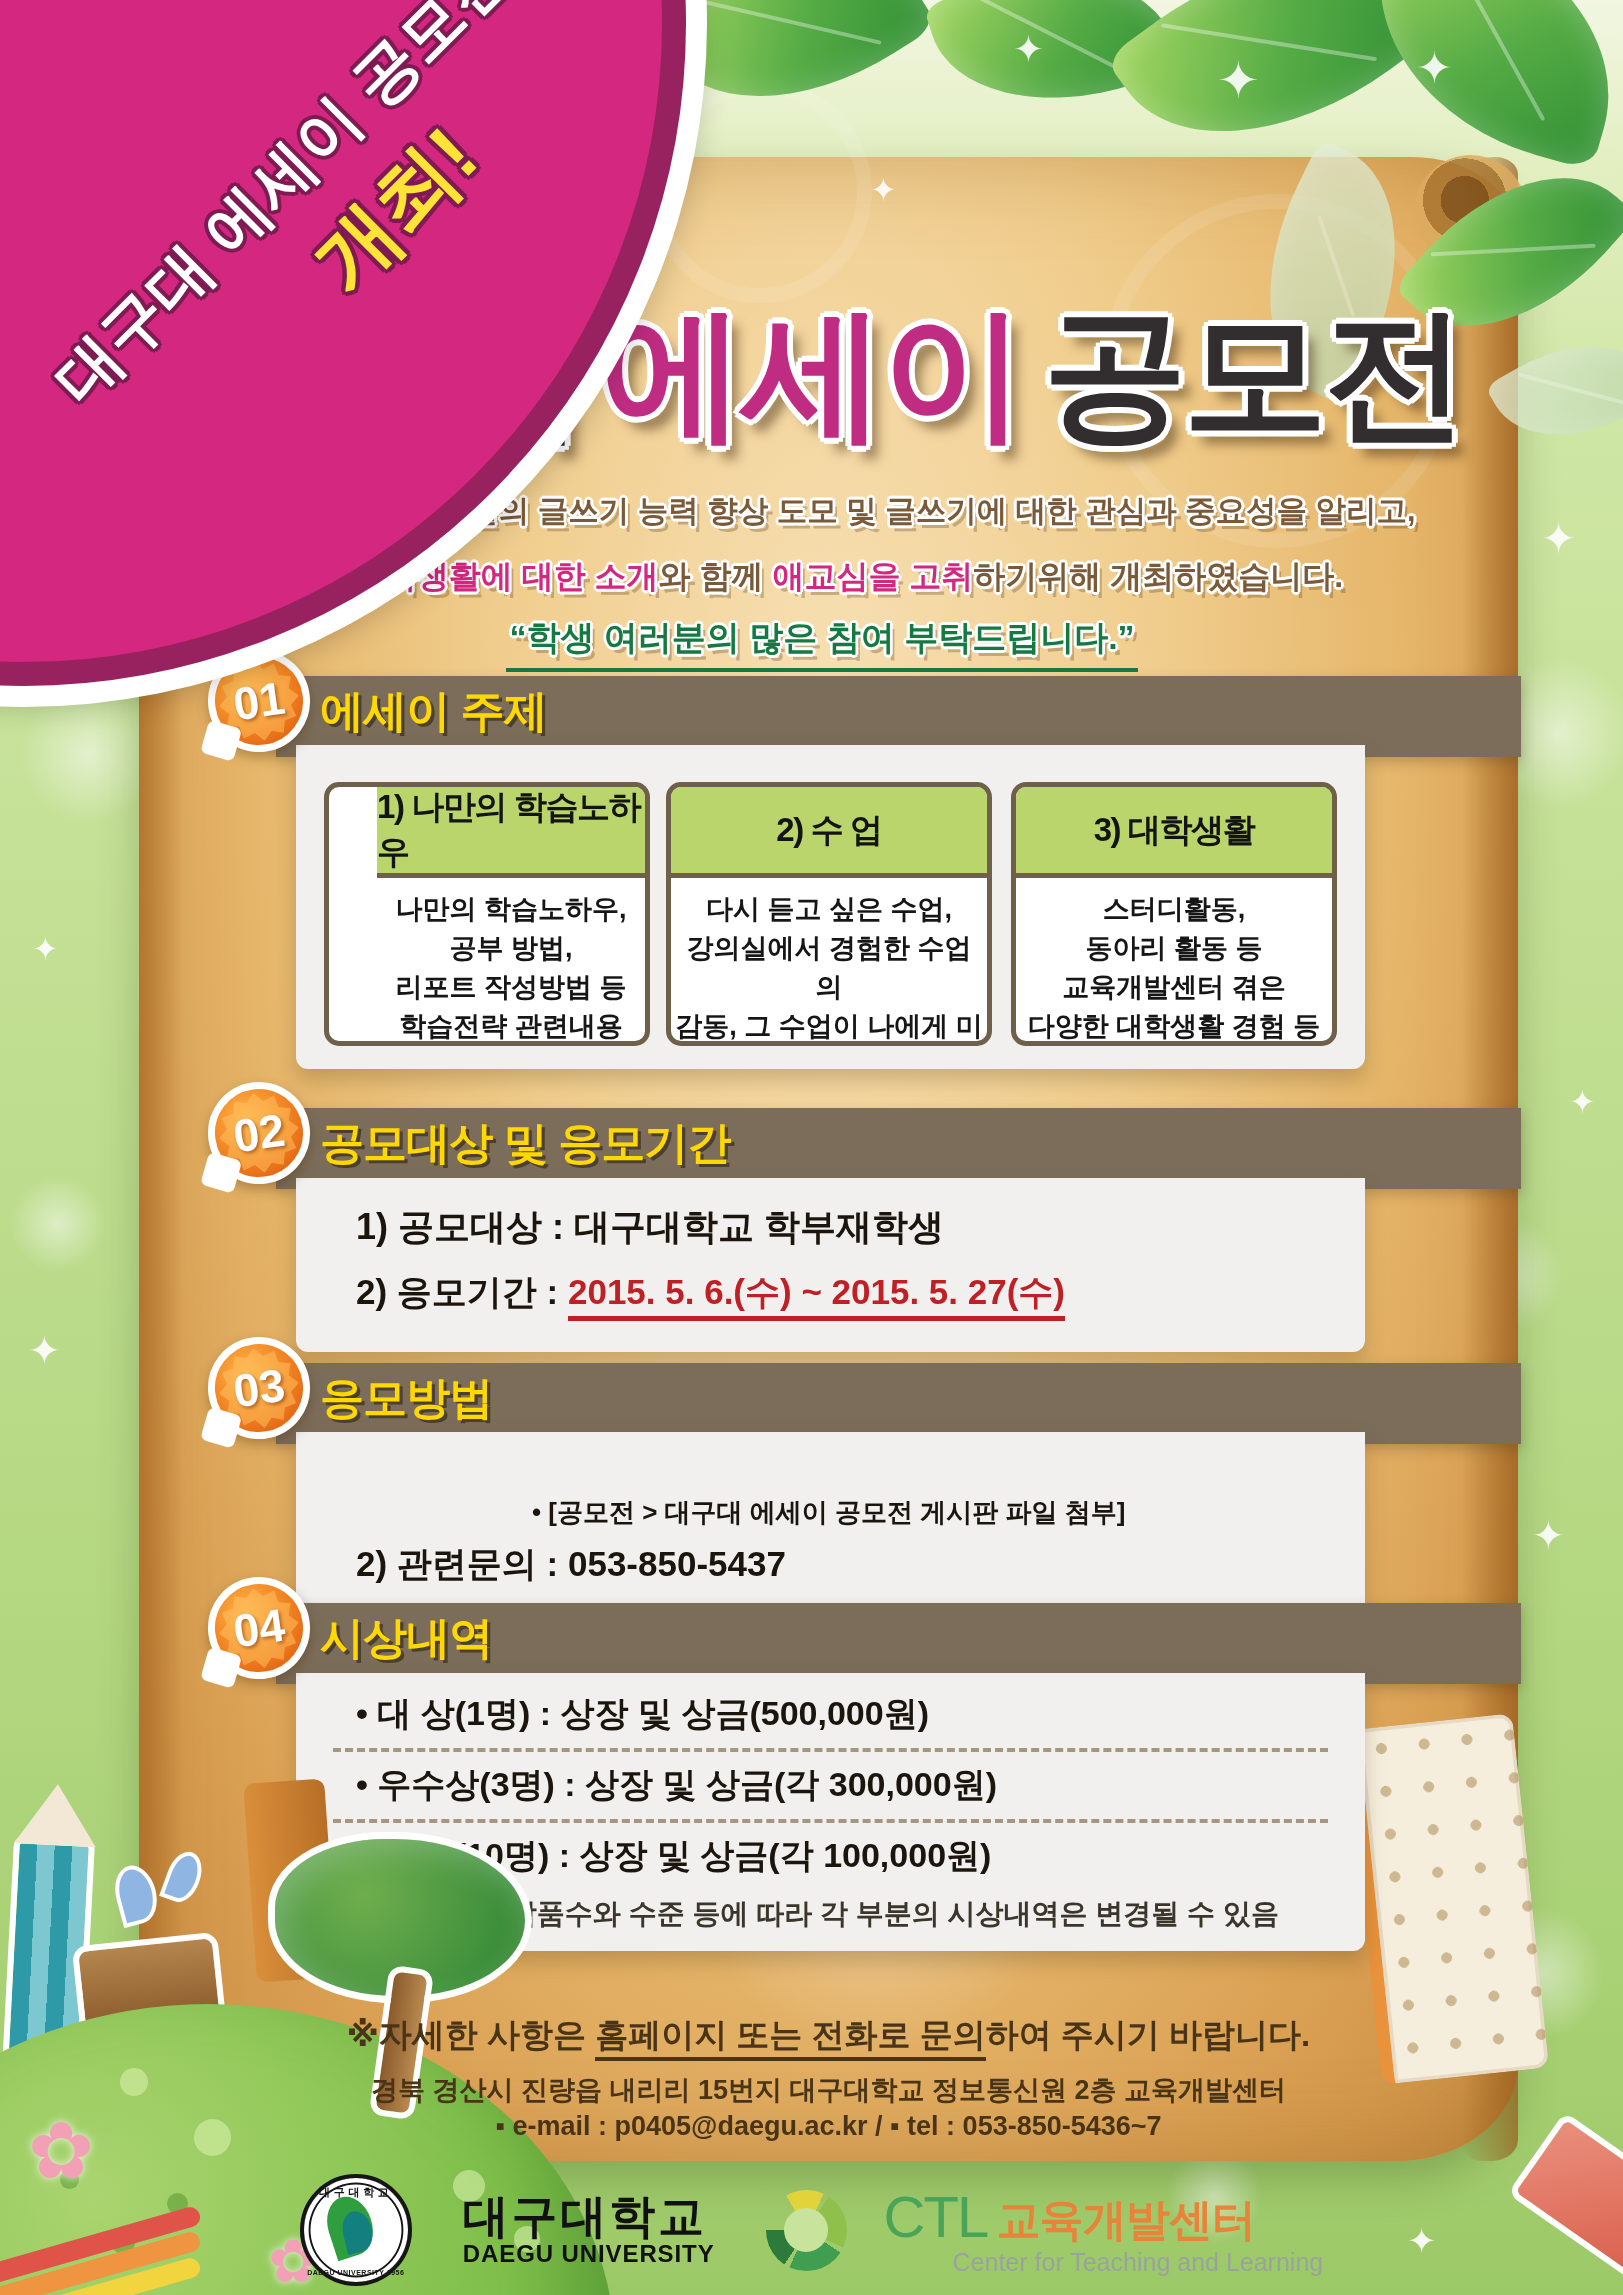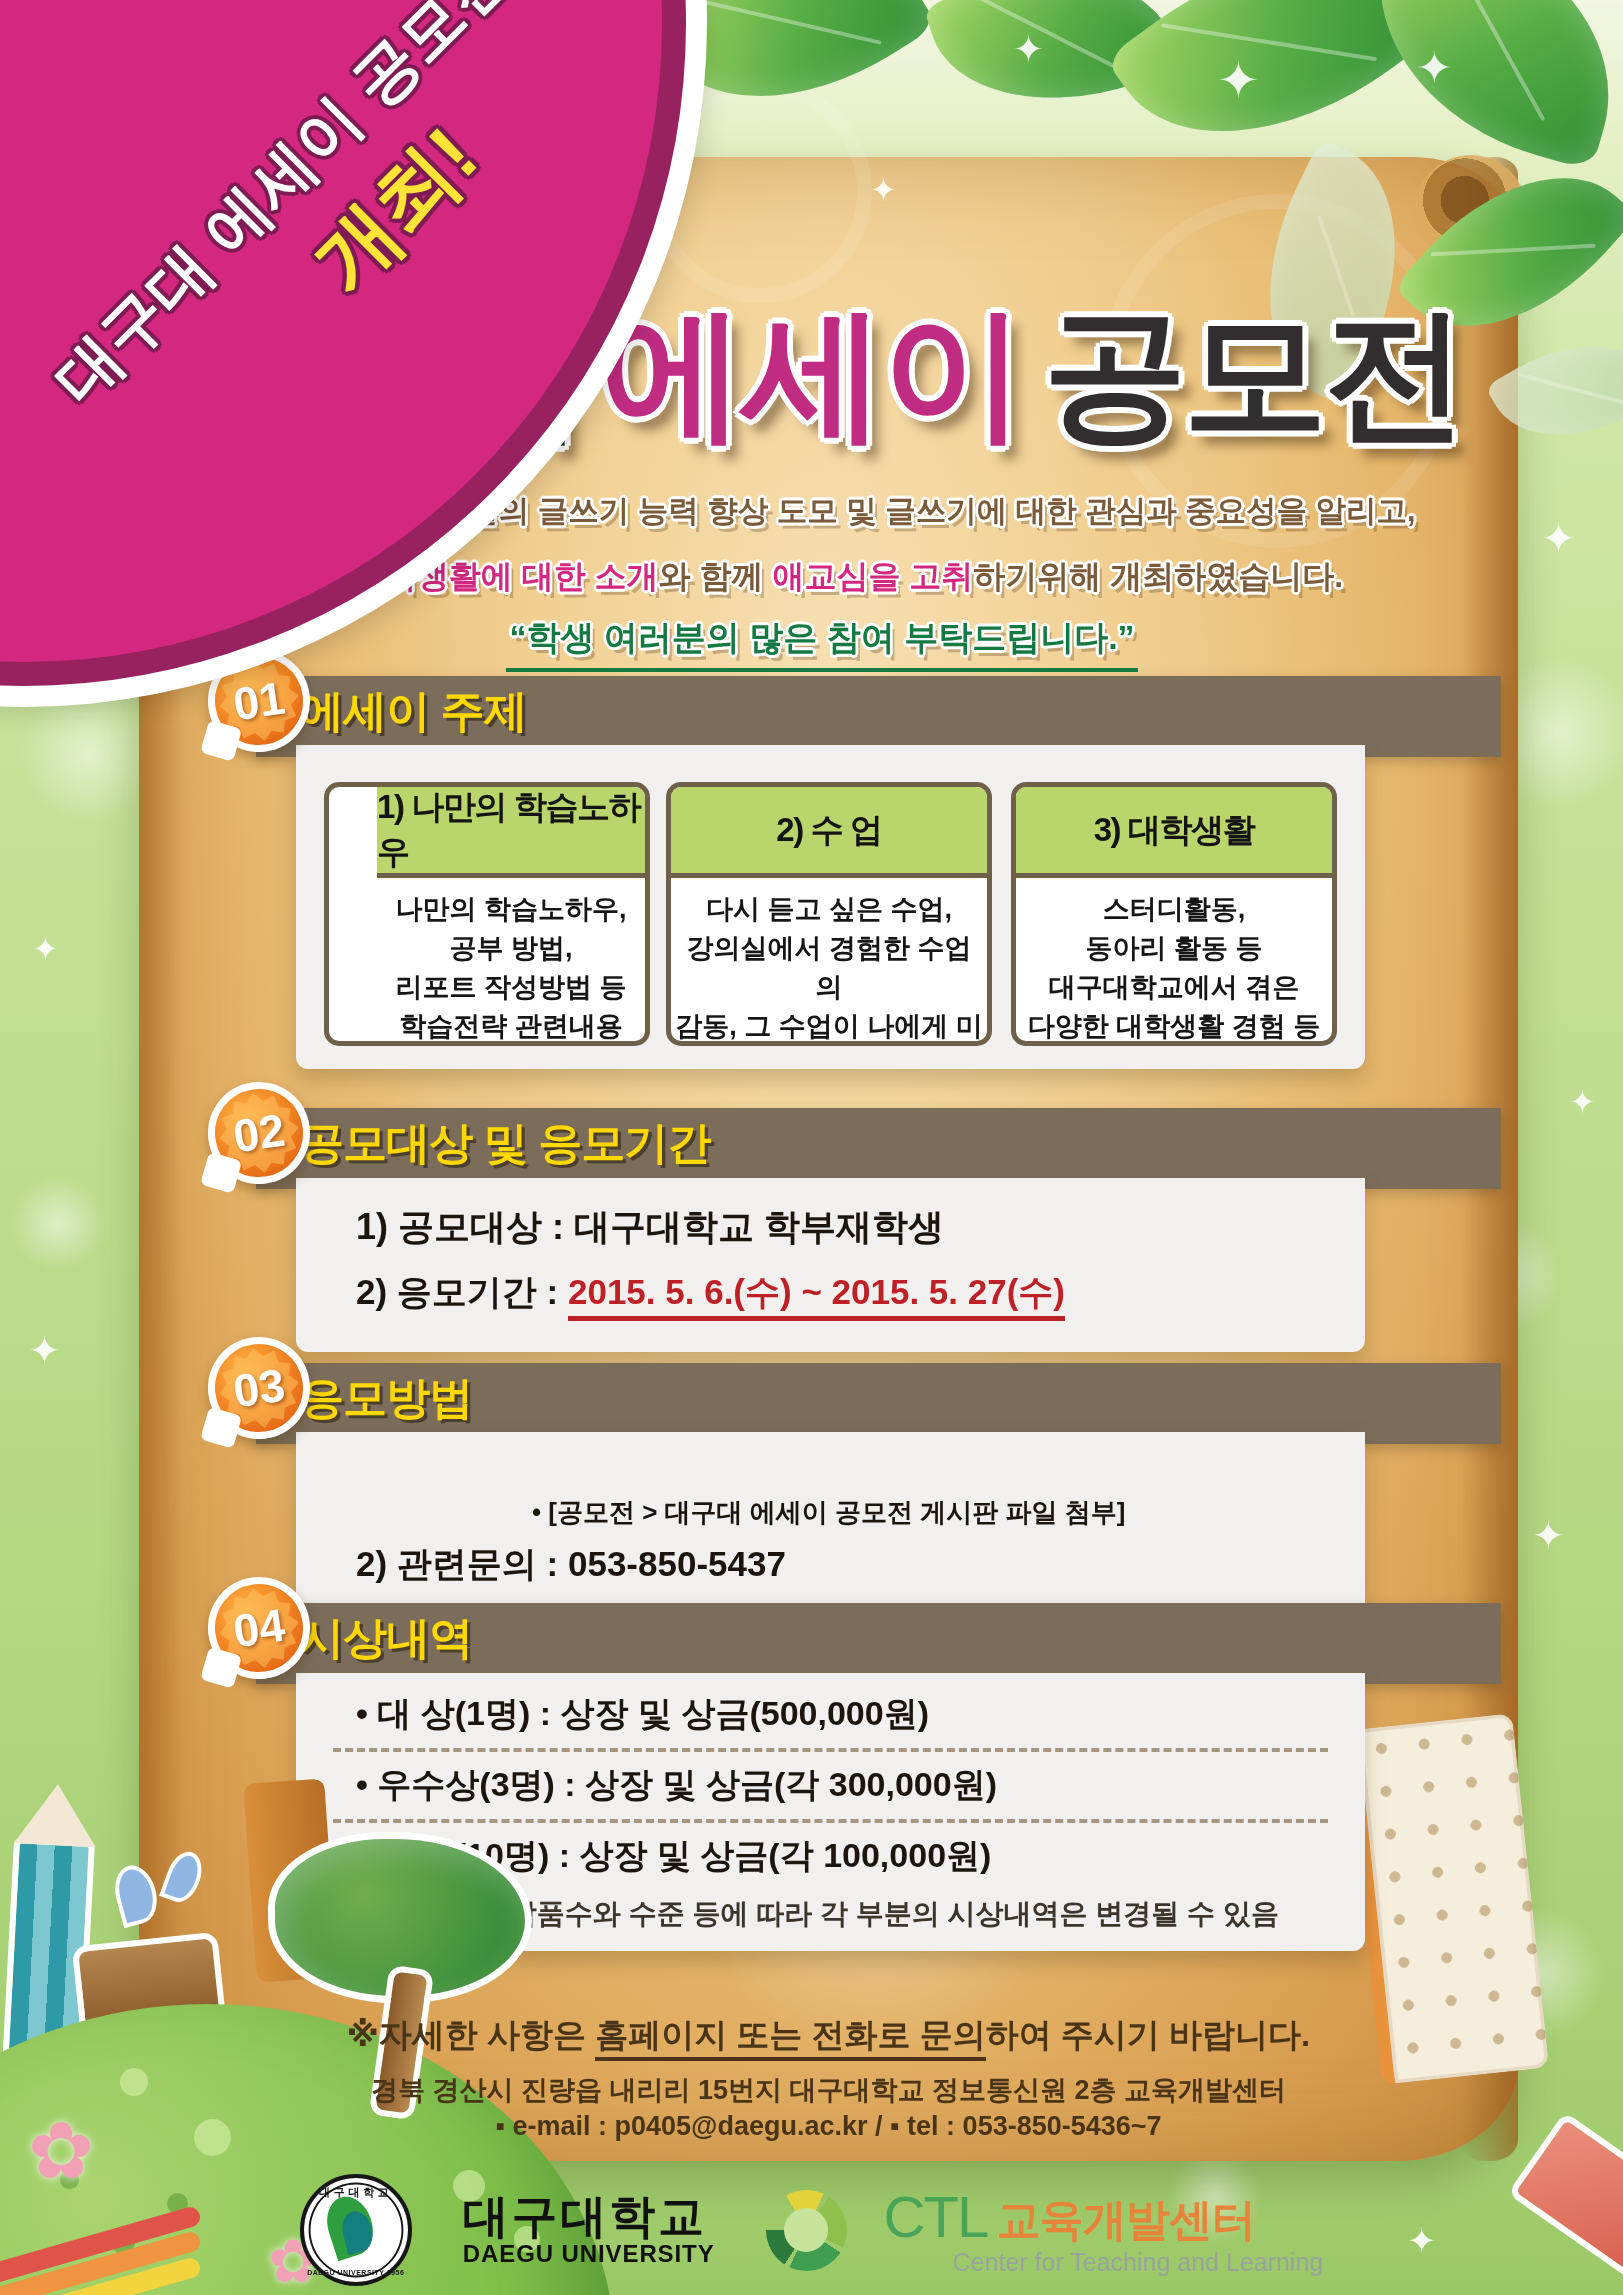--- a/index.html
+++ b/index.html
@@ -48,21 +48,21 @@
   .t-dark{color:#322e30;}
   .t-pink{color:#c02c82;margin:0 21px;}
   .ow-s{text-shadow:-2.8px 0 #fff,2.8px 0 #fff,0 -2.8px #fff,0 2.8px #fff,-1.9px -1.9px #fff,1.9px -1.9px #fff,-1.9px 1.9px #fff,1.9px 1.9px #fff,4.6px 5.6px 0 rgba(90,60,25,.30);}
   .intro1{position:absolute;left:0;top:491px;width:1623px;text-align:center;z-index:5;font-size:30.5px;font-weight:800;color:#7a5a38;}
   .intro2{position:absolute;left:0;top:555px;width:1623px;text-align:center;z-index:5;font-size:32px;font-weight:900;color:#7a5a38;}
   .hl{color:#d4277f;}
   .quote{position:absolute;left:0;top:615px;width:1623px;text-align:center;z-index:5;font-size:34px;font-weight:900;color:#157a42;}
   .quote span{display:inline-block;border-bottom:4.6px solid #157a42;padding:0 3.7px 6.5px;margin-left:21px;}
 
   
-  .secbar{position:absolute;left:256px;width:1245px;height:81px;background:#7c6d5b;z-index:4;box-shadow:0 4.6px 12px rgba(60,45,20,.25);}
+  .secbar{position:absolute;left:276px;width:1245px;height:81px;background:#7c6d5b;z-index:4;box-shadow:0 4.6px 12px rgba(60,45,20,.25);}
   .secbar h2{margin:0;padding-left:44px;line-height:69px;font-size:44px;font-weight:900;color:#ffd800;letter-spacing:-0.9px;
     text-shadow:3.2px 3.2px 0 rgba(35,25,8,.55);}
   .panel{position:absolute;left:296px;width:1069px;background:#f1f0ee;z-index:4;border-radius:0 0 12px 12px;box-shadow:0 10.2px 20.4px rgba(80,60,20,.25);}
   .badge{position:absolute;width:88px;height:88px;border-radius:50%;z-index:5;
     background:radial-gradient(circle at 38% 30%,#ffb347,#f07f1f 55%,#d9560e);border:7.4px solid #ffffff;
     box-shadow:0 5.6px 12px rgba(80,50,10,.35);display:flex;align-items:center;justify-content:center;transform:rotate(-8deg);}
   .badge::before{content:"";position:absolute;inset:3.7px;
     clip-path:polygon(100% 50%,88.6% 60.4%,93.3% 75%,78.3% 78.3%,75% 93.3%,60.4% 88.6%,50% 100%,39.6% 88.6%,25% 93.3%,21.7% 78.3%,6.7% 75%,11.4% 60.4%,0% 50%,11.4% 39.6%,6.7% 25%,21.7% 21.7%,25% 6.7%,39.6% 11.4%,50% 0%,60.4% 11.4%,75% 6.7%,78.3% 21.7%,93.3% 25%,88.6% 39.6%);
     background:rgba(255,195,100,.5);}
   .badge::after{content:"";position:absolute;left:-15.7px;bottom:-6.5px;width:34px;height:34px;background:#fff;border-radius:6.5px;transform:rotate(24deg);z-index:-1;}
@@ -209,21 +209,21 @@
       <div>강의실에서 경험한 수업의</div>
       <div>감동, 그 수업이 나에게 미친</div>
 
     </div>
   </div>
   <div class="tbox" style="left:1011px;">
     <div class="bh">3) 대학생활</div>
     <div class="bb">
       <div>스터디활동,</div>
       <div>동아리 활동 등</div>
-      <div>대구대학교에서 겪은</div>
+      <div>교육개발센터 겪은</div>
       <div>다양한 대학생활 경험 등</div>
     </div>
   </div>
 
   <div class="secbar" style="top:1108px;">
       <h2>공모대상 및 응모기간</h2>
     </div>
   <div class="panel" style="top:1178px;height:174px;"></div>
   <div class="badge" style="left:208px;top:1082px;">
       <span>02</span>

